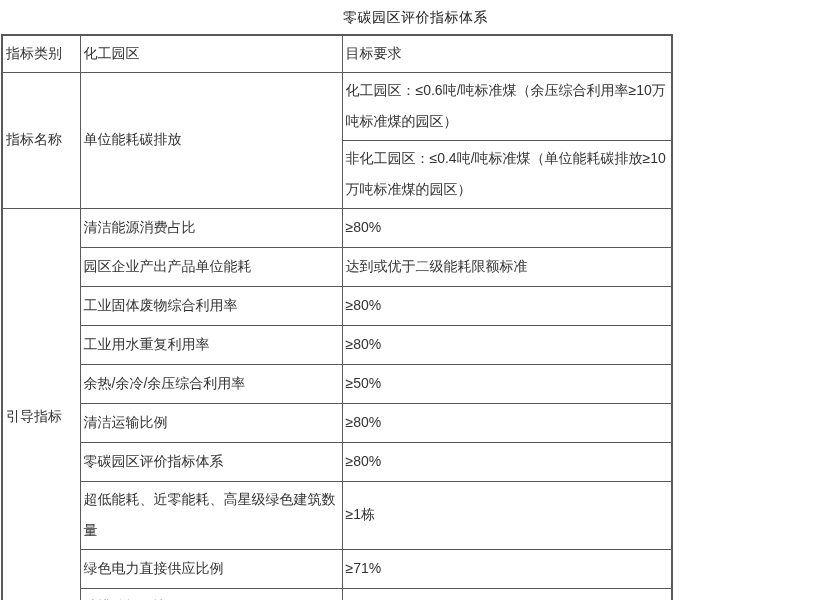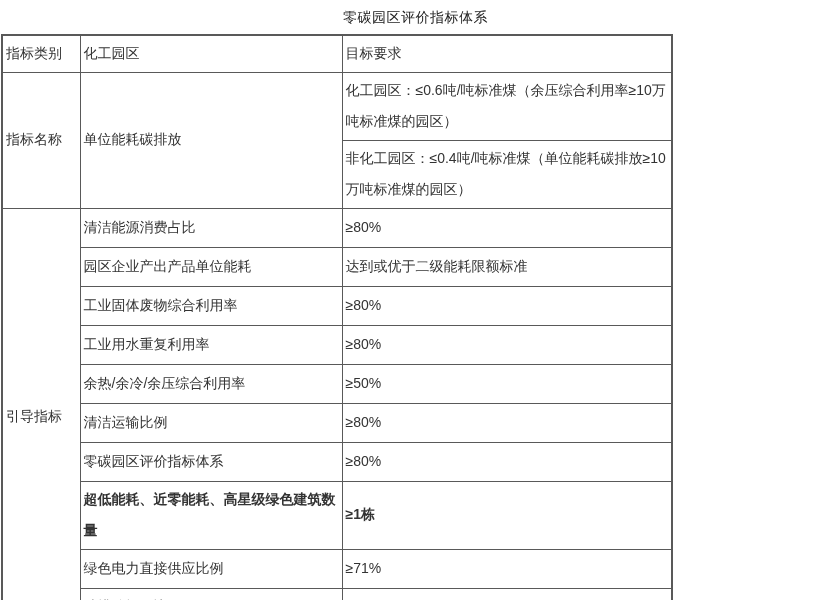--- a/index.html
+++ b/index.html
@@ -33,21 +33,21 @@
     vertical-align: middle;
     line-height: 2.25;
     overflow: hidden;
     word-break: break-all;
   }
   col.c1 { width: 78px; }
   col.c2 { width: 262px; }
   tr.r-header { height: 36px; }
   tr.r-core   { height: 55px; }
   tr.r-g      { height: 39px; }
-  tr.r-tall   { height: 66px; font-weight: bold; }
+  tr.r-tall   { height: 66px; }
   tr.r-last   { height: 37px; }
 </style>
 </head>
 <body>
 
 <div class="doc-title">零碳园区评价指标体系</div>
 
 <table class="indicator-table">
   <colgroup>
     <col class="c1">

